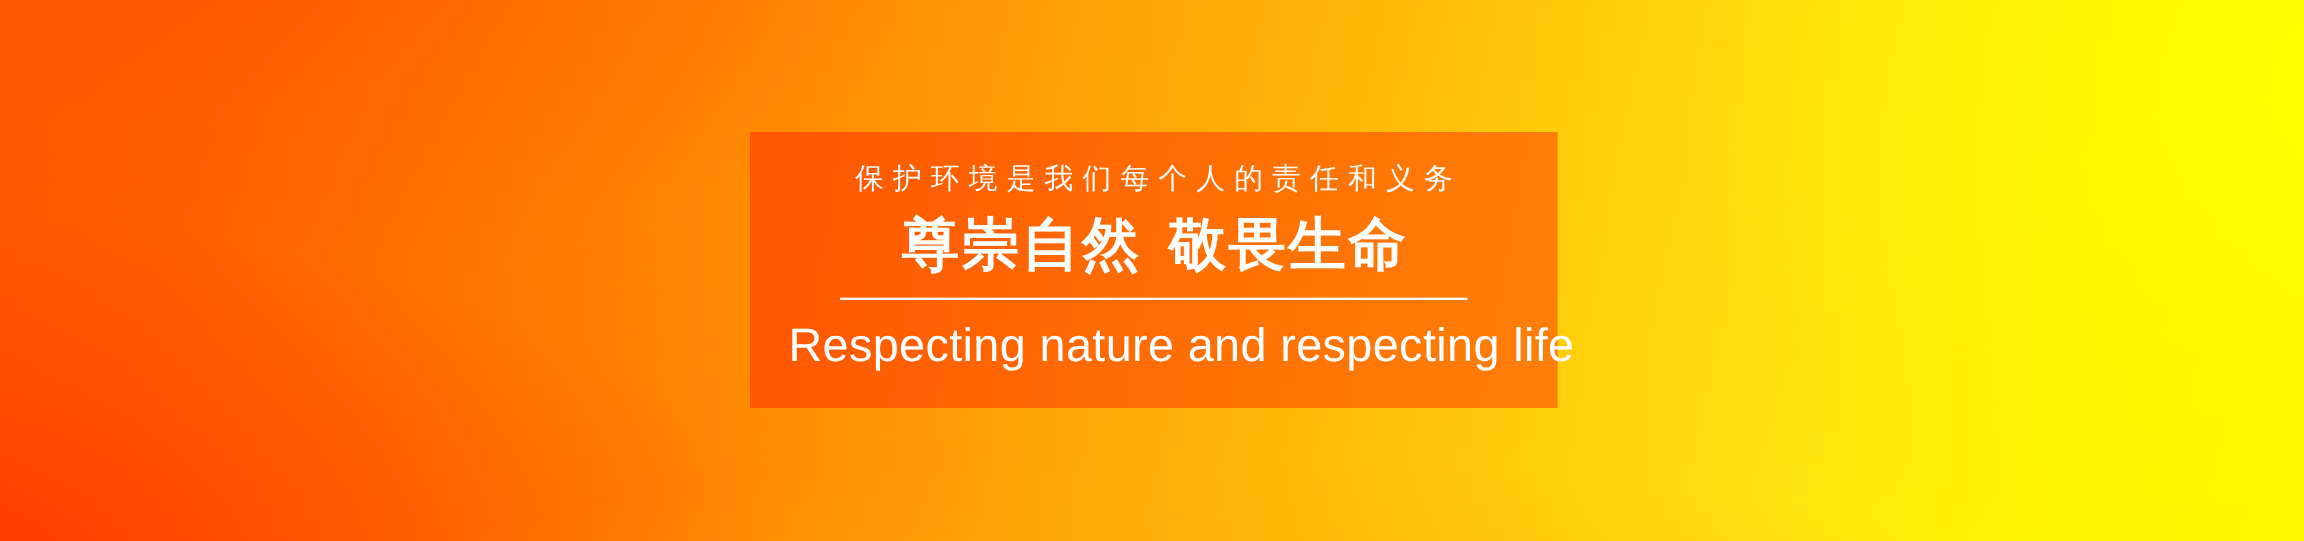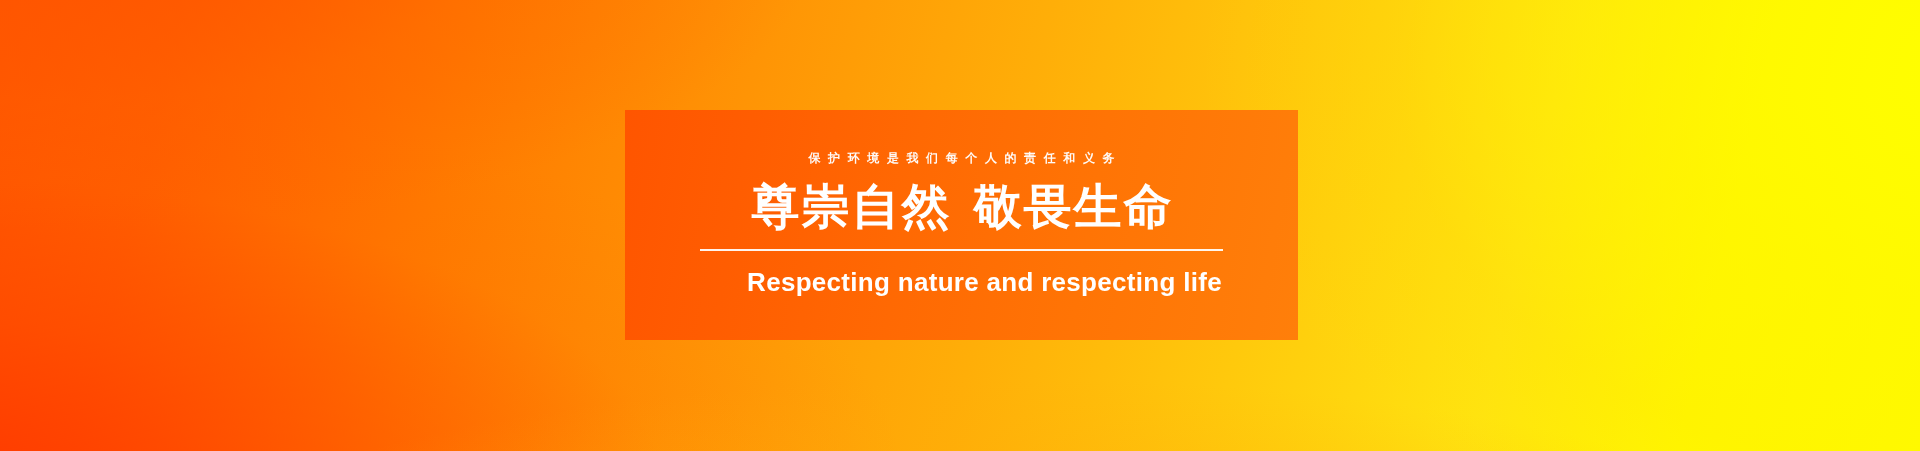--- a/index.html
+++ b/index.html
@@ -94,26 +94,26 @@
   .panel-inner {
     width: 100%;
     display: flex;
     flex-direction: column;
     align-items: center;
   }
 
   
   .eyebrow {
     color: #ffffff;
-    font-size: 12px;
+    font-size: 24px;
     line-height: 1;
     letter-spacing: 7.6px;
     text-indent: 7.6px;
     white-space: nowrap;
-    font-weight: 700;
+    font-weight: 400;
     margin-bottom: 18px;
     opacity: 0.97;
   }
 
   
   .headline {
     color: #ffffff;
     font-size: 48px;
     line-height: 1.05;
     font-weight: 700;
@@ -131,23 +131,23 @@
   .divider {
     width: 523px;
     height: 2px;
     background: rgba(255,255,255,0.93);
     margin-bottom: 17px;
   }
 
   
   .subtitle-en {
     color: #ffffff;
-    font-size: 26px;
+    font-size: 39px;
     line-height: 1.15;
-    font-weight: 700;
+    font-weight: 400;
     letter-spacing: 0.3px;
     white-space: nowrap;
     margin-left: 46px;
   }
 </style>
 </head>
 <body>
 
 <div id="banner">
 

